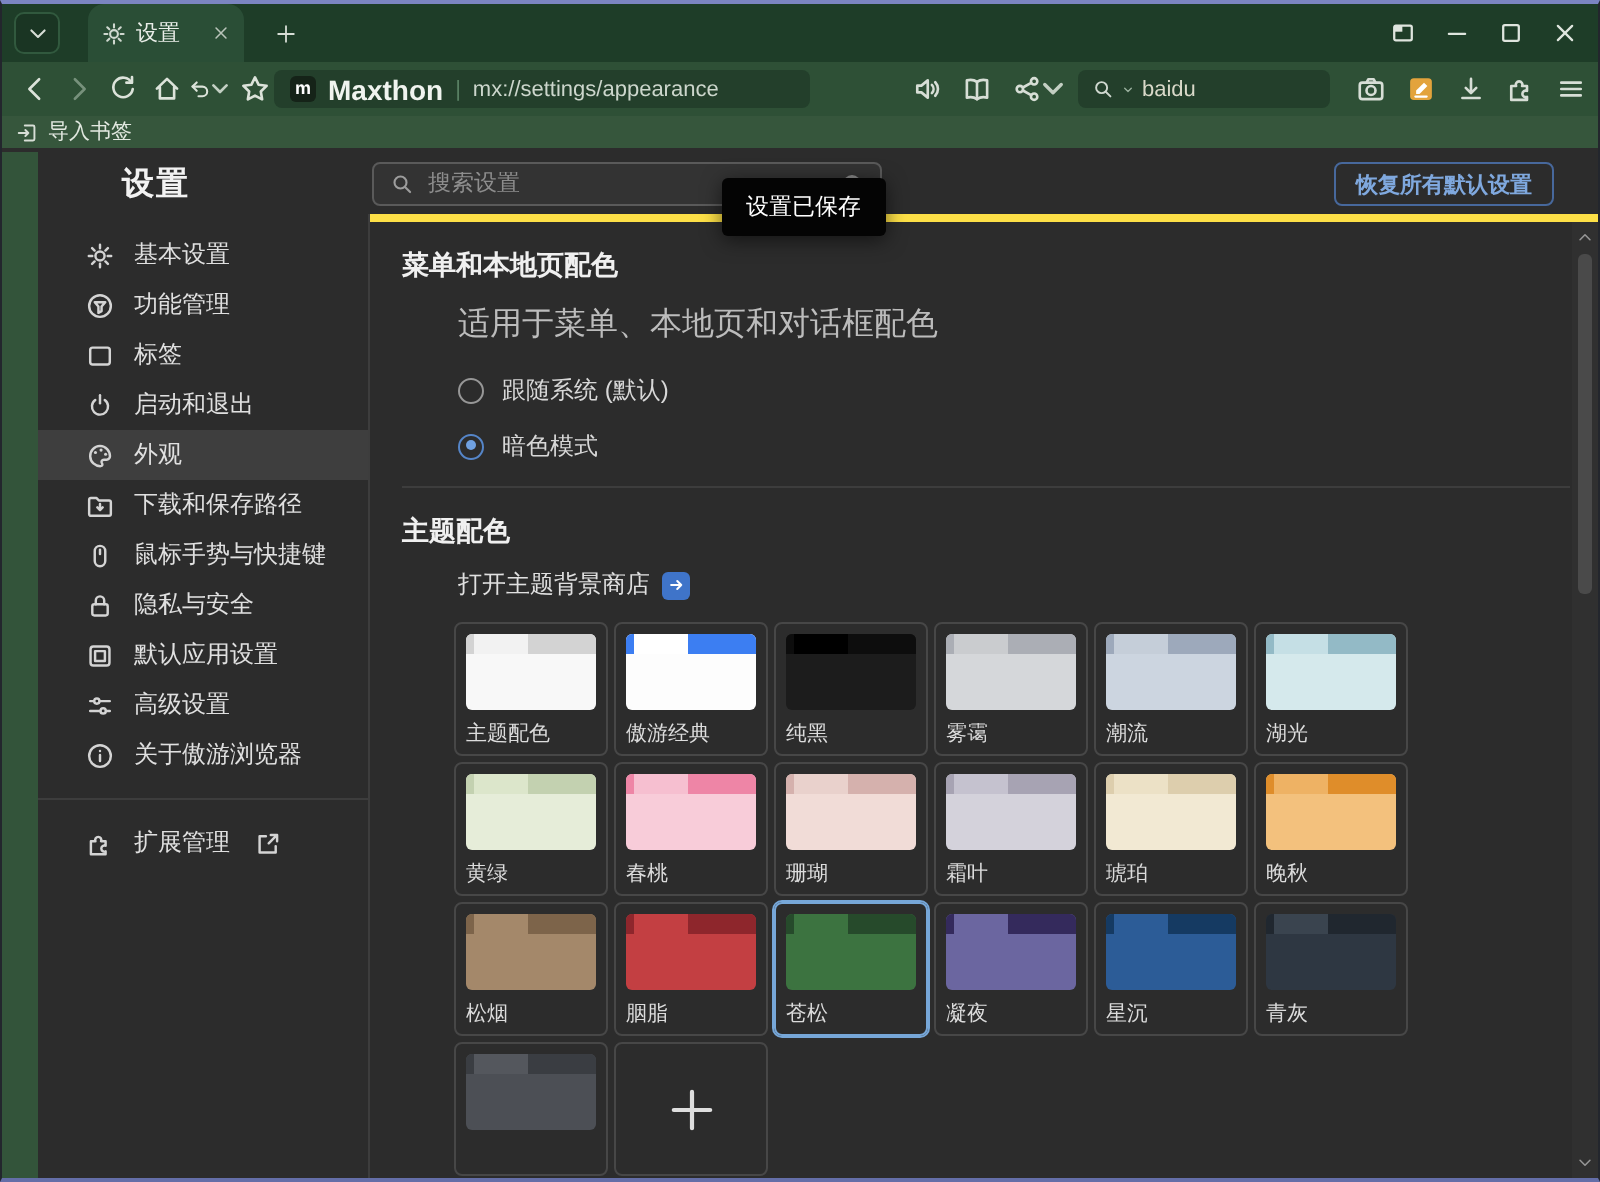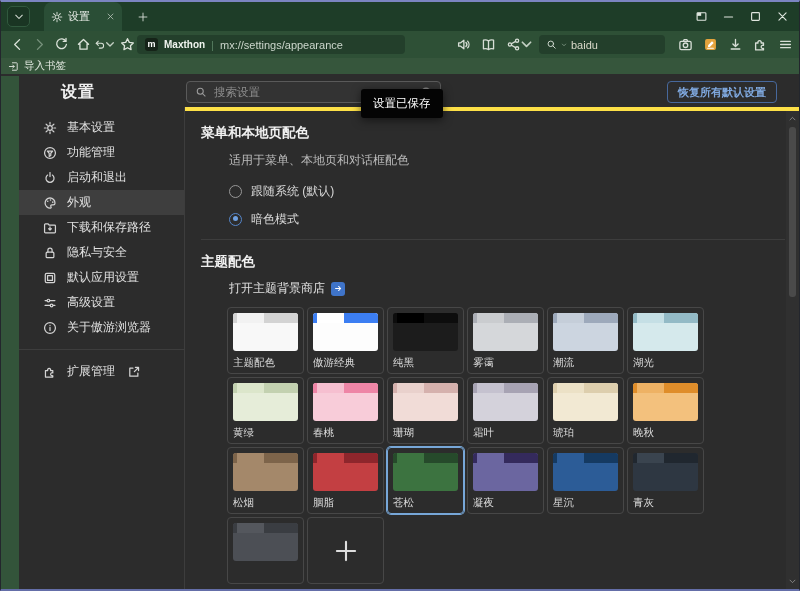--- a/index.html
+++ b/index.html
@@ -32,21 +32,21 @@
   .tbtn { display:flex; align-items:center; justify-content:center; }
   .navgrp .tbtn { width:22px; height:22px; color:#dce3da; position:relative; }
   .navgrp .ic { width:15px; height:15px; }
   .tbtn.disabled { color:#77917c; }
   .caret { display:none; width:7px; height:7px; color:#c3cfc3; margin-left:-2px; }
   .with-caret .caret { display:inline-flex; }
   .urlfield { position:absolute; left:136px; top:4px; width:268px; height:19px; background:#233f2b; border-radius:4px;
               display:flex; align-items:center; padding:0 8px; gap:6px; }
   .mx-logo { width:13px; height:13px; background:#152318; border-radius:3px; color:#fff; font-size:9px; font-weight:bold;
              display:flex; align-items:center; justify-content:center; line-height:1; }
-  .brand { color:#f0f4ef; font-size:10px; font-weight:bold; }
+  .brand { color:#f0f4ef; font-size:14px; font-weight:bold; }
   .url-sep { color:#587f62; font-size:11px; }
   .url-text { color:#ccd6cc; font-size:11px; white-space:nowrap; }
   .pagact { position:absolute; left:452px; top:0; height:27px; display:flex; align-items:center; gap:4px; }
   .pagact .tbtn { height:22px; padding:0 3px; color:#d7ded6; }
   .pagact .ic { width:15px; height:15px; }
   .searchfield { position:absolute; left:538px; top:4px; width:126px; height:19px; background:#233f2b; border-radius:4px;
                  display:flex; align-items:center; padding:0 7px; gap:4px; }
   .searchfield .ic { width:11px; height:11px; color:#cfd8cf; }
   .searchfield .mini-caret { width:6px; height:6px; color:#9ab09e; }
   .se-text { color:#d9d9c9; font-size:11px; }
@@ -84,21 +84,21 @@
   .sidebar { width:165px; padding-top:8px; flex:0 0 auto; }
   .side-item { height:25px; display:flex; align-items:center; padding-left:24px; gap:10px; color:#e0e0e0; font-size:12px; }
   .side-item .ic { width:14px; height:14px; color:#d4d4d4; flex:0 0 auto; }
   .side-item.active { background:#3e3e3e; }
   .side-div { border-top:1px solid #3d3d3d; margin:9px 0; }
   .ext-ic { width:12px; height:12px; color:#cfcfcf; margin-left:2px; }
 
   .vdiv { width:1px; background:#3d3d3d; }
   .content { position:relative; flex:1; border-top:4px solid #fde047; padding-left:16px; overflow:hidden; }
   .sec-title { margin-top:13px; font-size:13.5px; font-weight:bold; color:#f0f0f0; }
-  .sec-sub { margin:10px 0 0 28px; font-size:12px; color:#bcbcbc; }
+  .sec-sub { margin:10px 0 0 28px; font-size:16px; color:#bcbcbc; }
   .radio-row { margin:0 0 0 28px; height:28px; display:flex; align-items:center; gap:9px; color:#d8d8d8; font-size:12px; }
   .radio-group { margin-top:8px; }
   .radio-dot { width:13px; height:13px; border:1.5px solid #979797; border-radius:50%; position:relative; flex:0 0 auto; }
   .radio-row.checked .radio-dot { border-color:#5585c8; }
   .radio-row.checked .radio-dot::after { content:""; position:absolute; left:2.5px; top:2.5px; width:5px; height:5px;
                                           border-radius:50%; background:#6fa0e0; }
   .sec-div { border-top:1px solid #3d3d3d; margin:6px 14px 0 0; }
   .storelink { margin:9px 0 0 28px; display:flex; align-items:center; gap:6px; color:#e0e0e0; font-size:12px; }
   .store-badge { width:14px; height:14px; background:#3f74c9; border-radius:3px; color:#fff; display:flex; align-items:center; justify-content:center; }
   .store-badge .ic { width:9px; height:9px; }
@@ -405,20 +405,28 @@
                   <svg viewBox="0 0 16 16" fill="none" stroke="currentColor" stroke-width="1.4" stroke-linecap="round" stroke-linejoin="round">
                     <circle cx="8" cy="8" r="6.2"></circle>
                     <path d="M5 5.8h6L8.9 8.3v2.6l-1.8 1V8.3z"></path>
                   </svg>
                 </span>
                 <span>功能管理</span>
               </div>
               <div class="side-item">
                 <span class="ic">
                   <svg viewBox="0 0 16 16" fill="none" stroke="currentColor" stroke-width="1.4" stroke-linecap="round" stroke-linejoin="round">
+                    <rect x="2.4" y="3.2" width="11.2" height="9.6" rx="1.4"></rect>
+                  </svg>
+                </span>
+                <span>标签</span>
+              </div>
+              <div class="side-item">
+                <span class="ic">
+                  <svg viewBox="0 0 16 16" fill="none" stroke="currentColor" stroke-width="1.4" stroke-linecap="round" stroke-linejoin="round">
                     <path d="M5.3 4.6a4.6 4.6 0 1 0 5.4 0"></path>
                     <path d="M8 1.8v4.6"></path>
                   </svg>
                 </span>
                 <span>启动和退出</span>
               </div>
               <div class="side-item active">
                 <span class="ic">
                   <svg viewBox="0 0 16 16" fill="none" stroke="currentColor" stroke-width="1.4" stroke-linecap="round" stroke-linejoin="round">
                     <path d="M8 2.2a5.8 5.8 0 1 0 .4 11.6c1-.1 1.2-1 .7-1.7-.6-.9 0-2 1.1-2h1.6c1 0 1.9-.8 1.9-1.9A5.9 5.9 0 0 0 8 2.2z"></path>
@@ -430,20 +438,29 @@
                 <span>外观</span>
               </div>
               <div class="side-item">
                 <span class="ic">
                   <svg viewBox="0 0 16 16" fill="none" stroke="currentColor" stroke-width="1.4" stroke-linecap="round" stroke-linejoin="round">
                     <path d="M1.8 12.6V4.4c0-.6.4-1 1-1h3.1l1.4 1.4h5.9c.6 0 1 .4 1 1v6.8c0 .6-.4 1-1 1H2.8c-.6 0-1-.4-1-1z"></path>
                     <path d="M8 6.8v3.4M6.5 8.8L8 10.3l1.5-1.5"></path>
                   </svg>
                 </span>
                 <span>下载和保存路径</span>
+              </div>
+              <div class="side-item">
+                <span class="ic">
+                  <svg viewBox="0 0 16 16" fill="none" stroke="currentColor" stroke-width="1.4" stroke-linecap="round" stroke-linejoin="round">
+                    <rect x="5" y="2.2" width="6" height="11.6" rx="3"></rect>
+                    <path d="M8 4.4v2.4"></path>
+                  </svg>
+                </span>
+                <span>鼠标手势与快捷键</span>
               </div>
               <div class="side-item">
                 <span class="ic">
                   <svg viewBox="0 0 16 16" fill="none" stroke="currentColor" stroke-width="1.4" stroke-linecap="round" stroke-linejoin="round">
                     <rect x="3.6" y="7" width="8.8" height="6.4" rx="1.2"></rect>
                     <path d="M5.6 7V4.9a2.4 2.4 0 0 1 4.8 0V7"></path>
                   </svg>
                 </span>
                 <span>隐私与安全</span>
               </div>

